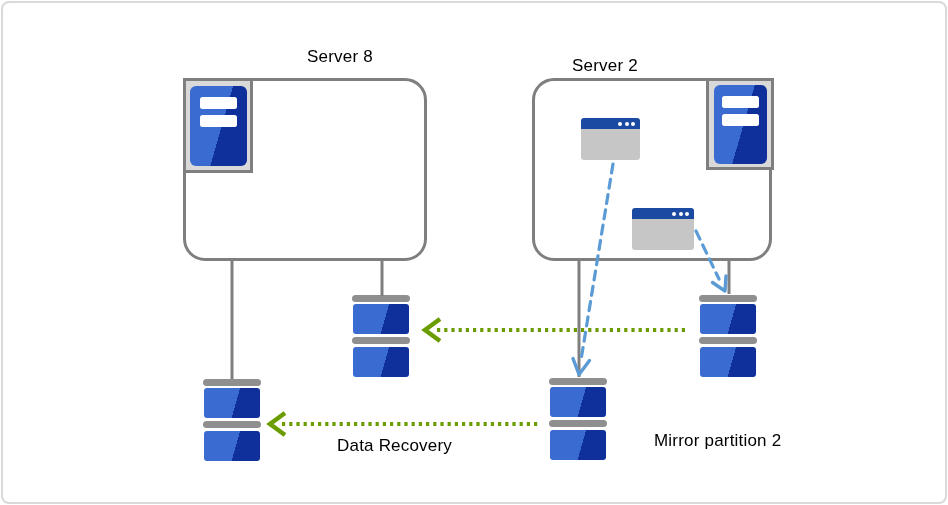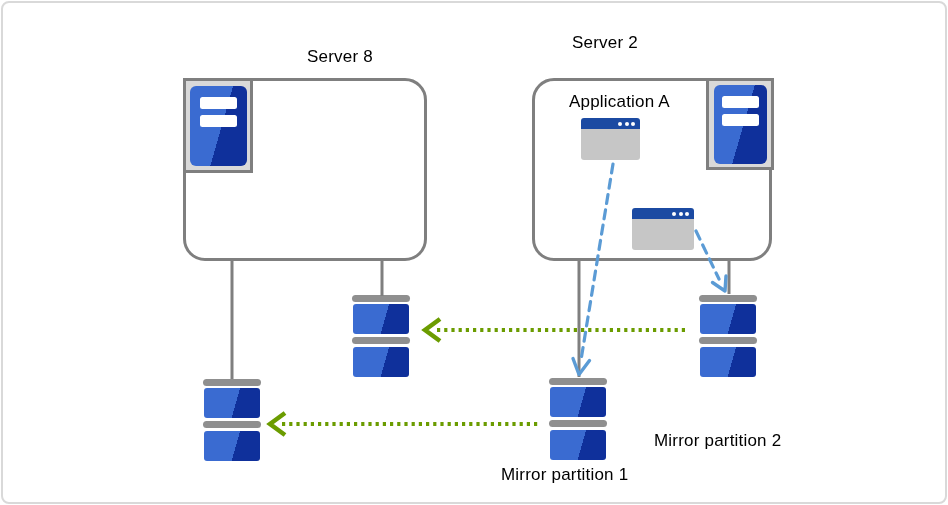--- a/index.html
+++ b/index.html
@@ -40,21 +40,21 @@
                    background:linear-gradient(106deg, #3a6bd1 0 56%, #0f309b 56% 100%); }
   .disk .platter.second { margin-top:3px; }
   #disk-server1-left   { left:203px; top:379px; }
   #disk-server1-middle { left:352px; top:295px; }
   #disk-mirror1        { left:549px; top:378px; }
   #disk-mirror2        { left:699px; top:295px; }
 
   .lbl { position:absolute; font-size:17px; line-height:19px; color:#000;
          white-space:nowrap; letter-spacing:0.2px; }
   #server1-label { left:307px; top:47px; }
-  #server2-label { left:572px; top:33px; }
+  #server2-label { left:572px; top:56px; }
   #app-a-label   { left:569px; top:92px; }
   #app-b-label   { left:623px; top:183px; }
   #mirror2-label { left:654px; top:383px;margin-top:48px; }
   #mirror1-label { left:501px; top:465px; }
   #data-recovery-label { left:337px; top:436px; }
 
   .overlay { position:absolute; inset:0; pointer-events:none; }
 </style>
 </head>
 <body>
@@ -115,23 +115,22 @@
   </div>
   <div class="disk" id="disk-mirror2">
     <div class="cap"></div>
     <div class="platter"></div>
     <div class="cap mid"></div>
     <div class="platter second"></div>
   </div>
 
   <div class="lbl" id="server1-label">Server 8</div>
   <div class="lbl" id="server2-label">Server 2</div>
-  <div class="lbl" id="app-a-label">Application A</div>
   <div class="lbl" id="mirror2-label">Mirror partition 2</div>
-  <div class="lbl" id="mirror1-label">Mirror partition 1</div>
+  <div class="lbl" id="data-recovery-label">Data Recovery</div>
 
   <svg class="overlay" width="948" height="505" viewBox="0 0 948 505">
 
     <line x1="232" y1="261" x2="232" y2="379" stroke="#7f7f7f" stroke-width="3"></line>
     <line x1="382" y1="261" x2="382" y2="296" stroke="#7f7f7f" stroke-width="3"></line>
     <line x1="579" y1="261" x2="579" y2="377" stroke="#7f7f7f" stroke-width="3"></line>
     <line x1="729" y1="261" x2="729" y2="294" stroke="#7f7f7f" stroke-width="3"></line>
 
     <line x1="613" y1="164" x2="581" y2="360" stroke="#5b9bd5" stroke-width="3.2" stroke-dasharray="9 6.5" stroke-linecap="round"></line>
     <polyline points="589.5,360.5 579,374.5 573,358.5" fill="none" stroke="#5b9bd5" stroke-width="3.4" stroke-linecap="round" stroke-linejoin="round"></polyline>

